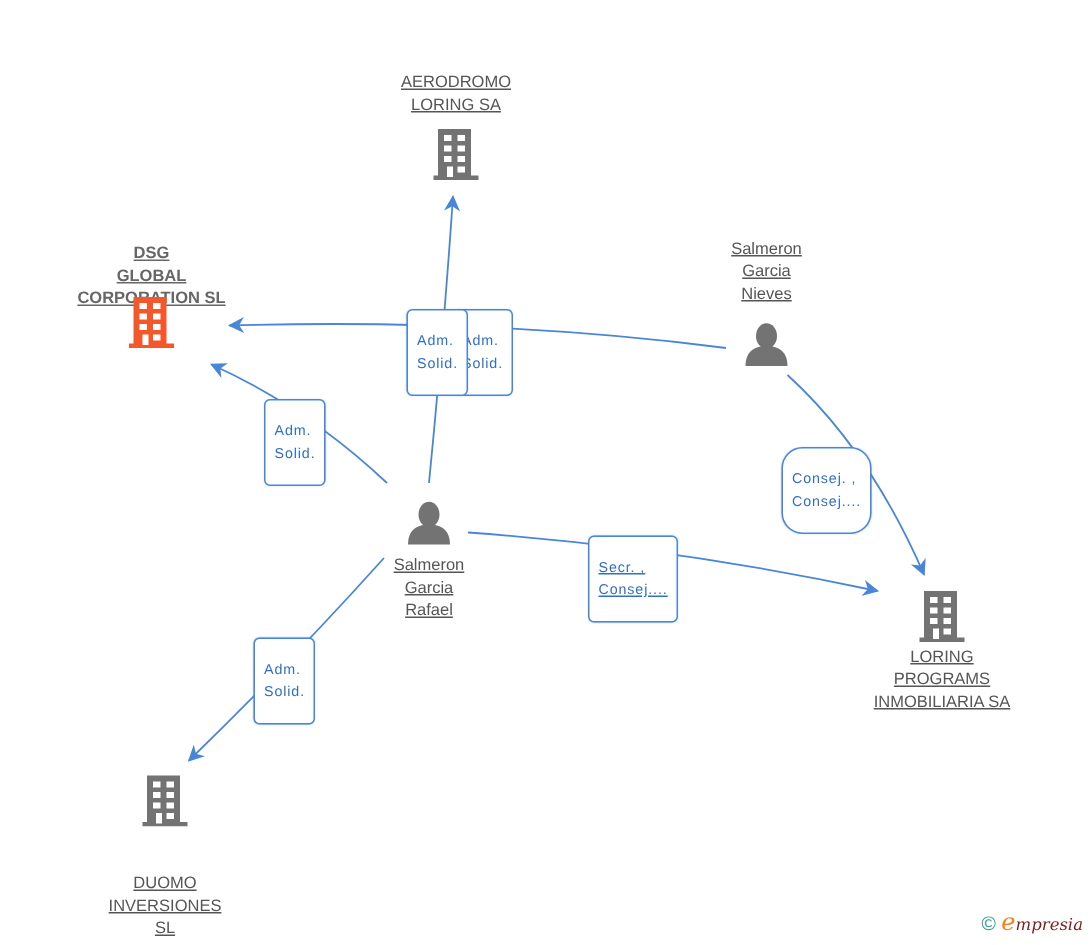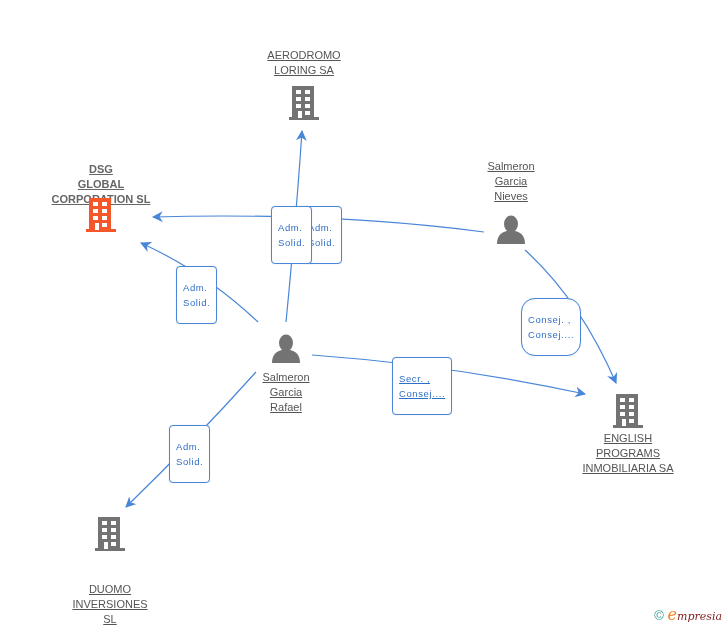--- a/index.html
+++ b/index.html
@@ -123,21 +123,21 @@
           <rect x="8" y="6" width="5" height="4"></rect>
           <rect x="17" y="6" width="5" height="4"></rect>
           <rect x="8" y="13" width="5" height="4"></rect>
           <rect x="17" y="13" width="5" height="4"></rect>
           <rect x="8" y="20" width="5" height="4"></rect>
           <rect x="17" y="20" width="5" height="4"></rect>
           <rect x="10" y="27" width="4" height="7"></rect>
           <rect x="17" y="27" width="5" height="4"></rect>
         </g>
     </svg>
-    <div class="node-label" style="top:39px;">ENGLISH
+    <div class="node-label" style="top:39px;">LORING
 PROGRAMS
 INMOBILIARIA SA</div>
   </div>
 
   <div class="node" style="left:110px; top:515px;">
     <svg class="icon" style="left:-16px; top:0;" width="32" height="36" viewBox="0 0 32 36">
       <path d="M4,34 V2 H26 V34 Z" fill="#737373"></path>
       <rect x="1" y="33" width="30" height="3" fill="#737373"></rect>
       <g fill="#ffffff">
           <rect x="8" y="6" width="5" height="4"></rect>

